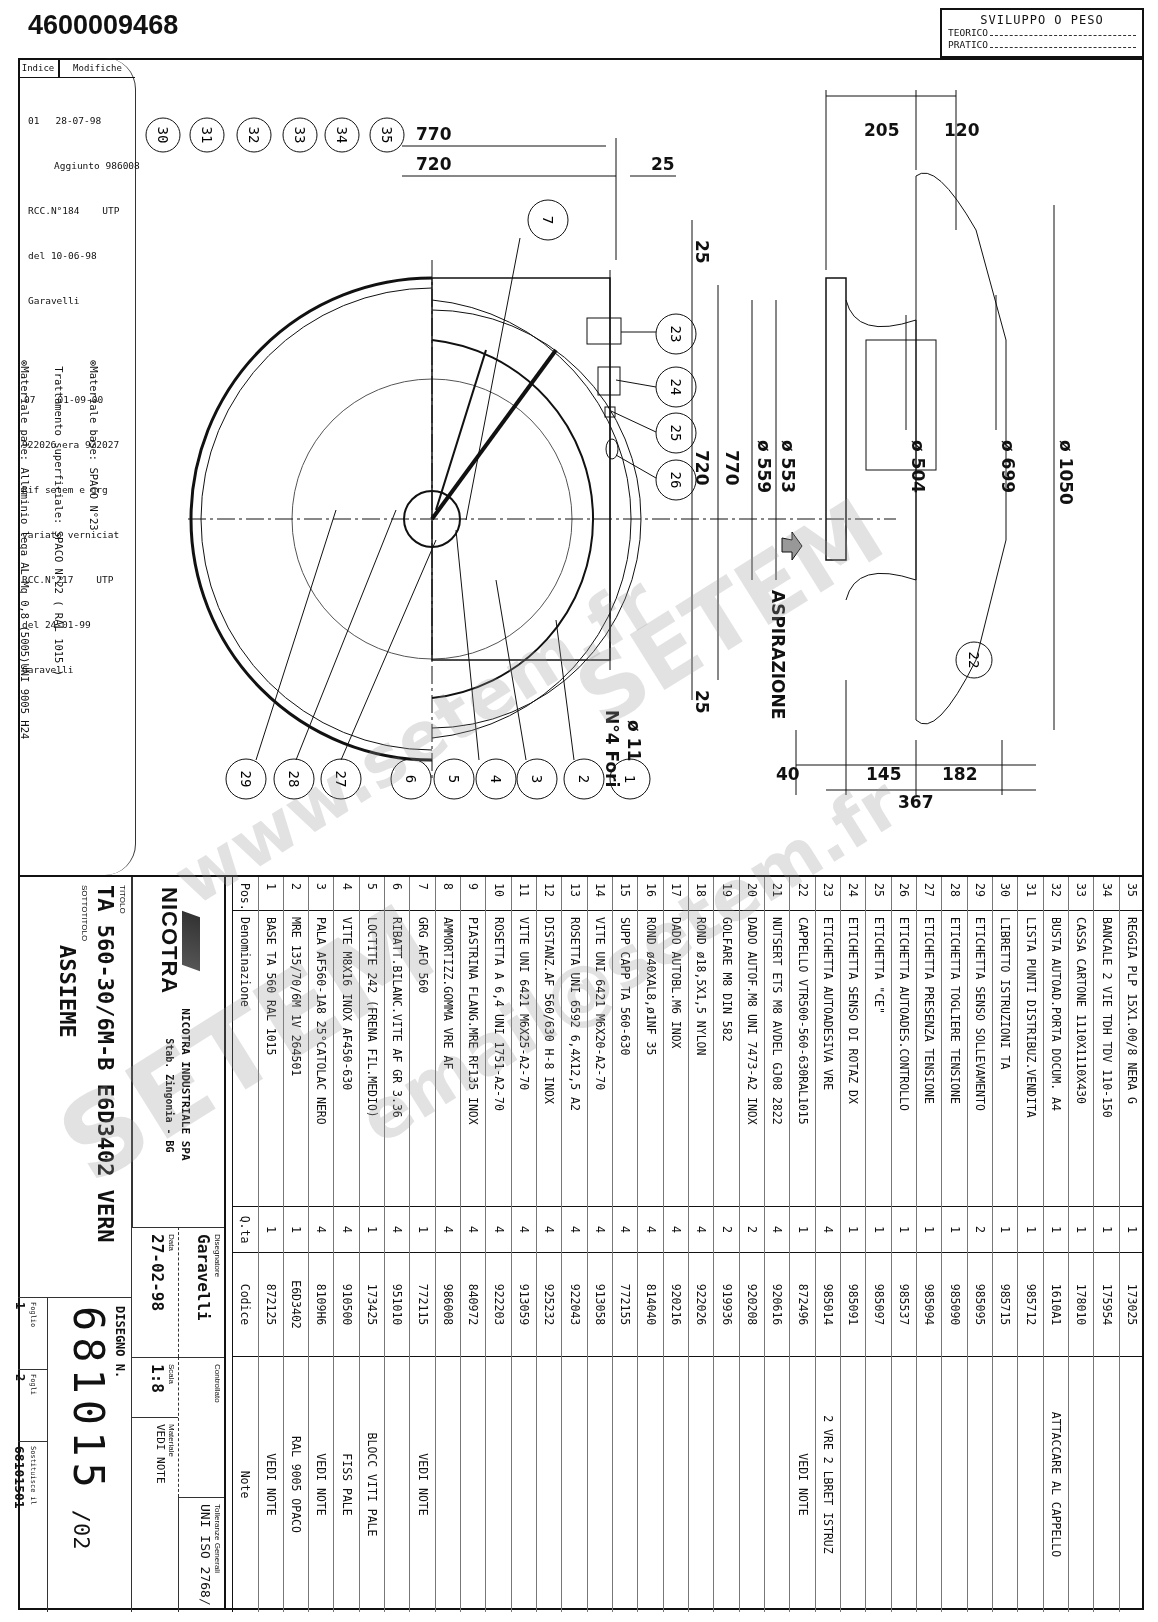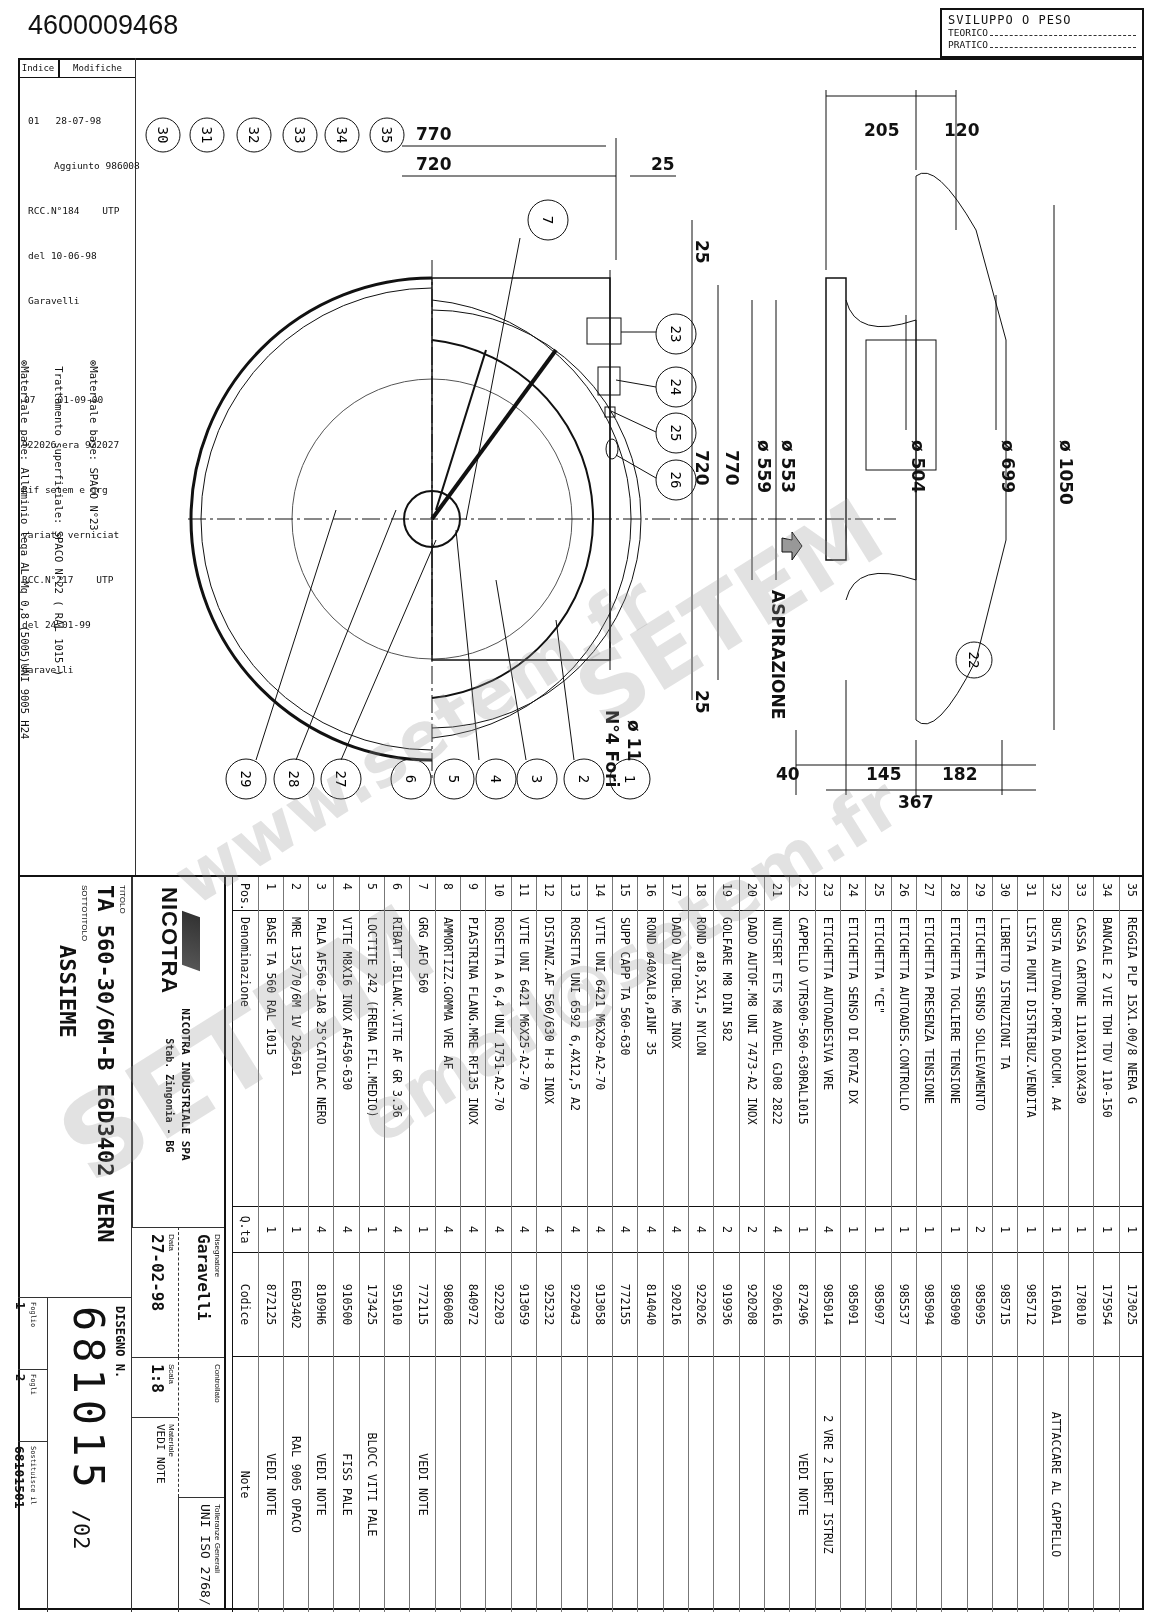--- a/index.html
+++ b/index.html
@@ -1,24 +1,24 @@
 <!DOCTYPE html>
 <html><head>
 <meta charset="utf-8">
 <style>
   * { box-sizing: border-box; margin: 0; padding: 0; }
   html, body { width: 1158px; height: 1622px; background: #ffffff; overflow: hidden; }
   body { position: relative; font-family: "Liberation Sans", sans-serif; color: #111; }
-  #doc-number { position: absolute; left: 28px; top: 10px; font-size: 27px; font-weight: normal; letter-spacing: 0px; font-family: "Liberation Sans", sans-serif; }
+  #doc-number { position: absolute; left: 28px; top: 10px; font-size: 27px; font-weight: bold; letter-spacing: 0px; font-family: "Liberation Sans", sans-serif; }
   #weight-box { position: absolute; left: 940px; top: 8px; width: 204px; height: 50px; border: 2px solid #111; font-family: "DejaVu Sans Mono", monospace; font-size: 11px; padding: 3px 6px; }
-  #weight-box .wt-title { font-size: 12px; letter-spacing: 1px; }
+  #weight-box .wt-title { text-align: center; font-size: 12px; letter-spacing: 1px; }
   #weight-box .wt-row { display: flex; font-size: 9.5px; line-height: 12px; }
   #weight-box .wt-row .dash { flex: 1; border-bottom: 1px dashed #333; margin: 0 0 3px 2px; }
   #frame { position: absolute; left: 18px; top: 58px; width: 1126px; height: 1552px; border: 2px solid #111; }
-  #rev-col { position: absolute; left: 18px; top: 58px; width: 118px; height: 817px; border-right: 1px solid #333; }
+  #rev-col { position: absolute; left: 18px; top: 58px; width: 118px; height: 817px; border-right: 1px solid #333; border-radius: 31px; }
   #rev-head { display: flex; height: 20px; border-bottom: 1px solid #111; font-family: "DejaVu Sans Mono", monospace; font-size: 9px; }
   #rev-head div { display: flex; align-items: center; justify-content: center; }
   #rev-head .c1 { width: 42px; border-right: 2px solid #111; }
   #rev-head .c2 { flex: 1; }
   .rev-entry { font-family: "DejaVu Sans Mono", monospace; font-size: 9.5px; line-height: 15px; padding: 3px 4px; white-space: pre; }
   #materials-notes { position: absolute; left: 20px; top: 360px; width: 115px; height: 460px; }
   #materials-notes .rot { position: absolute; left: 102px; top: 0; transform-origin: 0 0; transform: rotate(90deg); font-family: "DejaVu Sans Mono", monospace; font-size: 10.5px; line-height: 11.5px; white-space: pre; }
   #drawing { position: absolute; left: 136px; top: 60px; width: 1006px; height: 815px; }
   #drawing svg { position: absolute; left: 0; top: 0; }
   .balloon-label { font-family: "DejaVu Sans Mono", monospace; font-size: 14px; }

